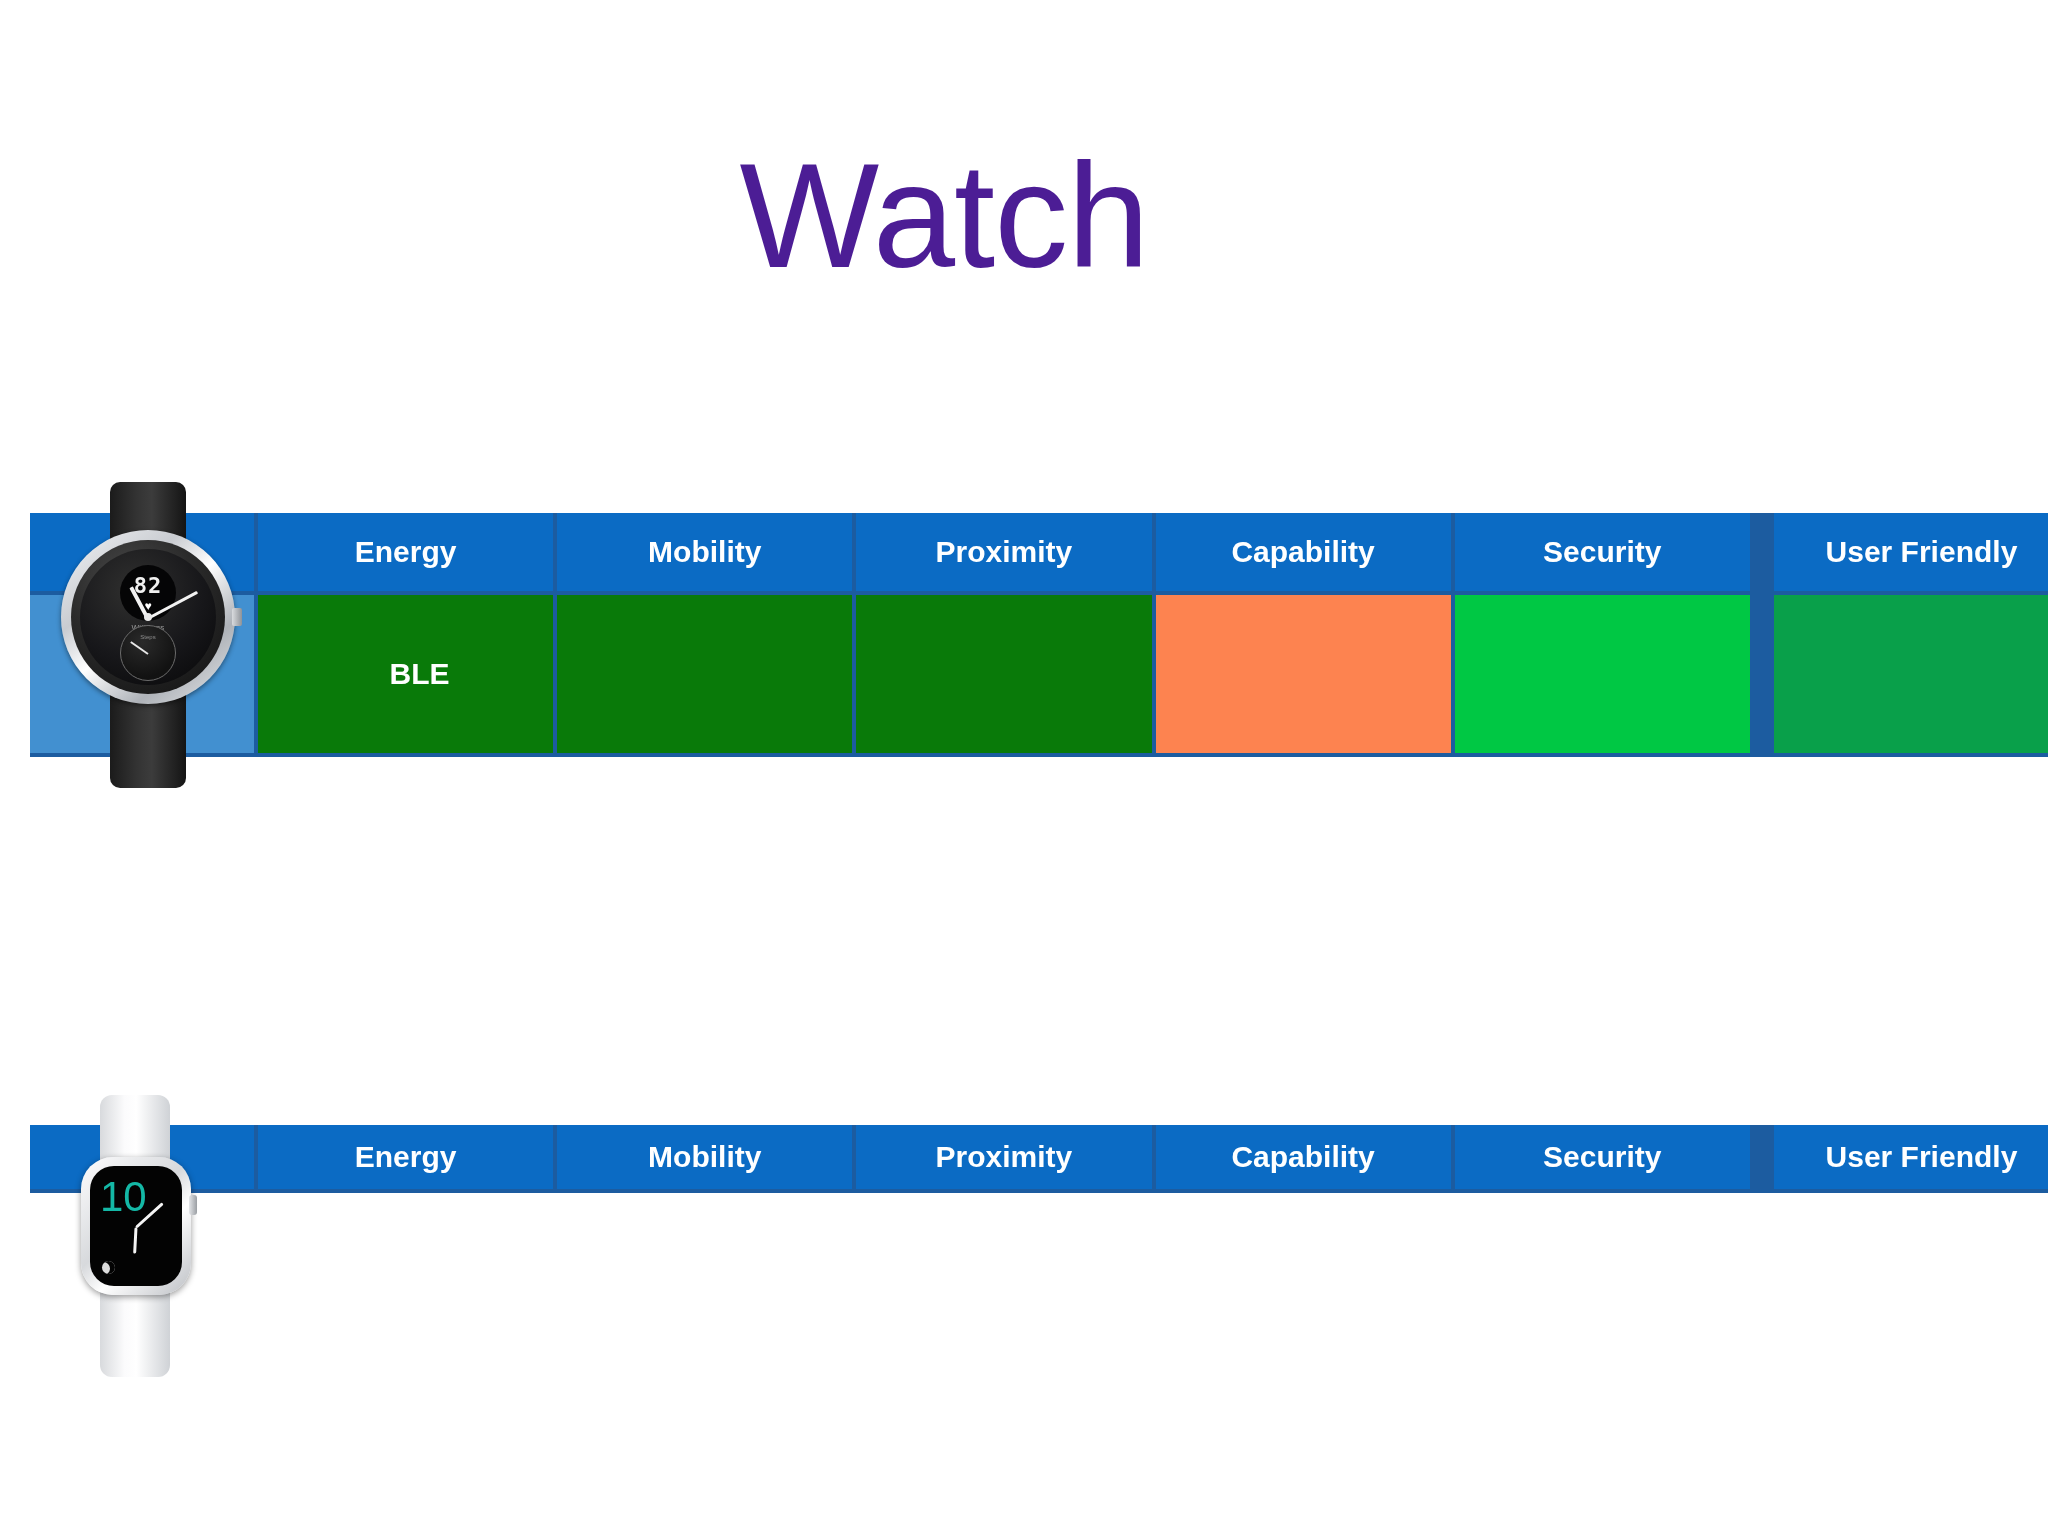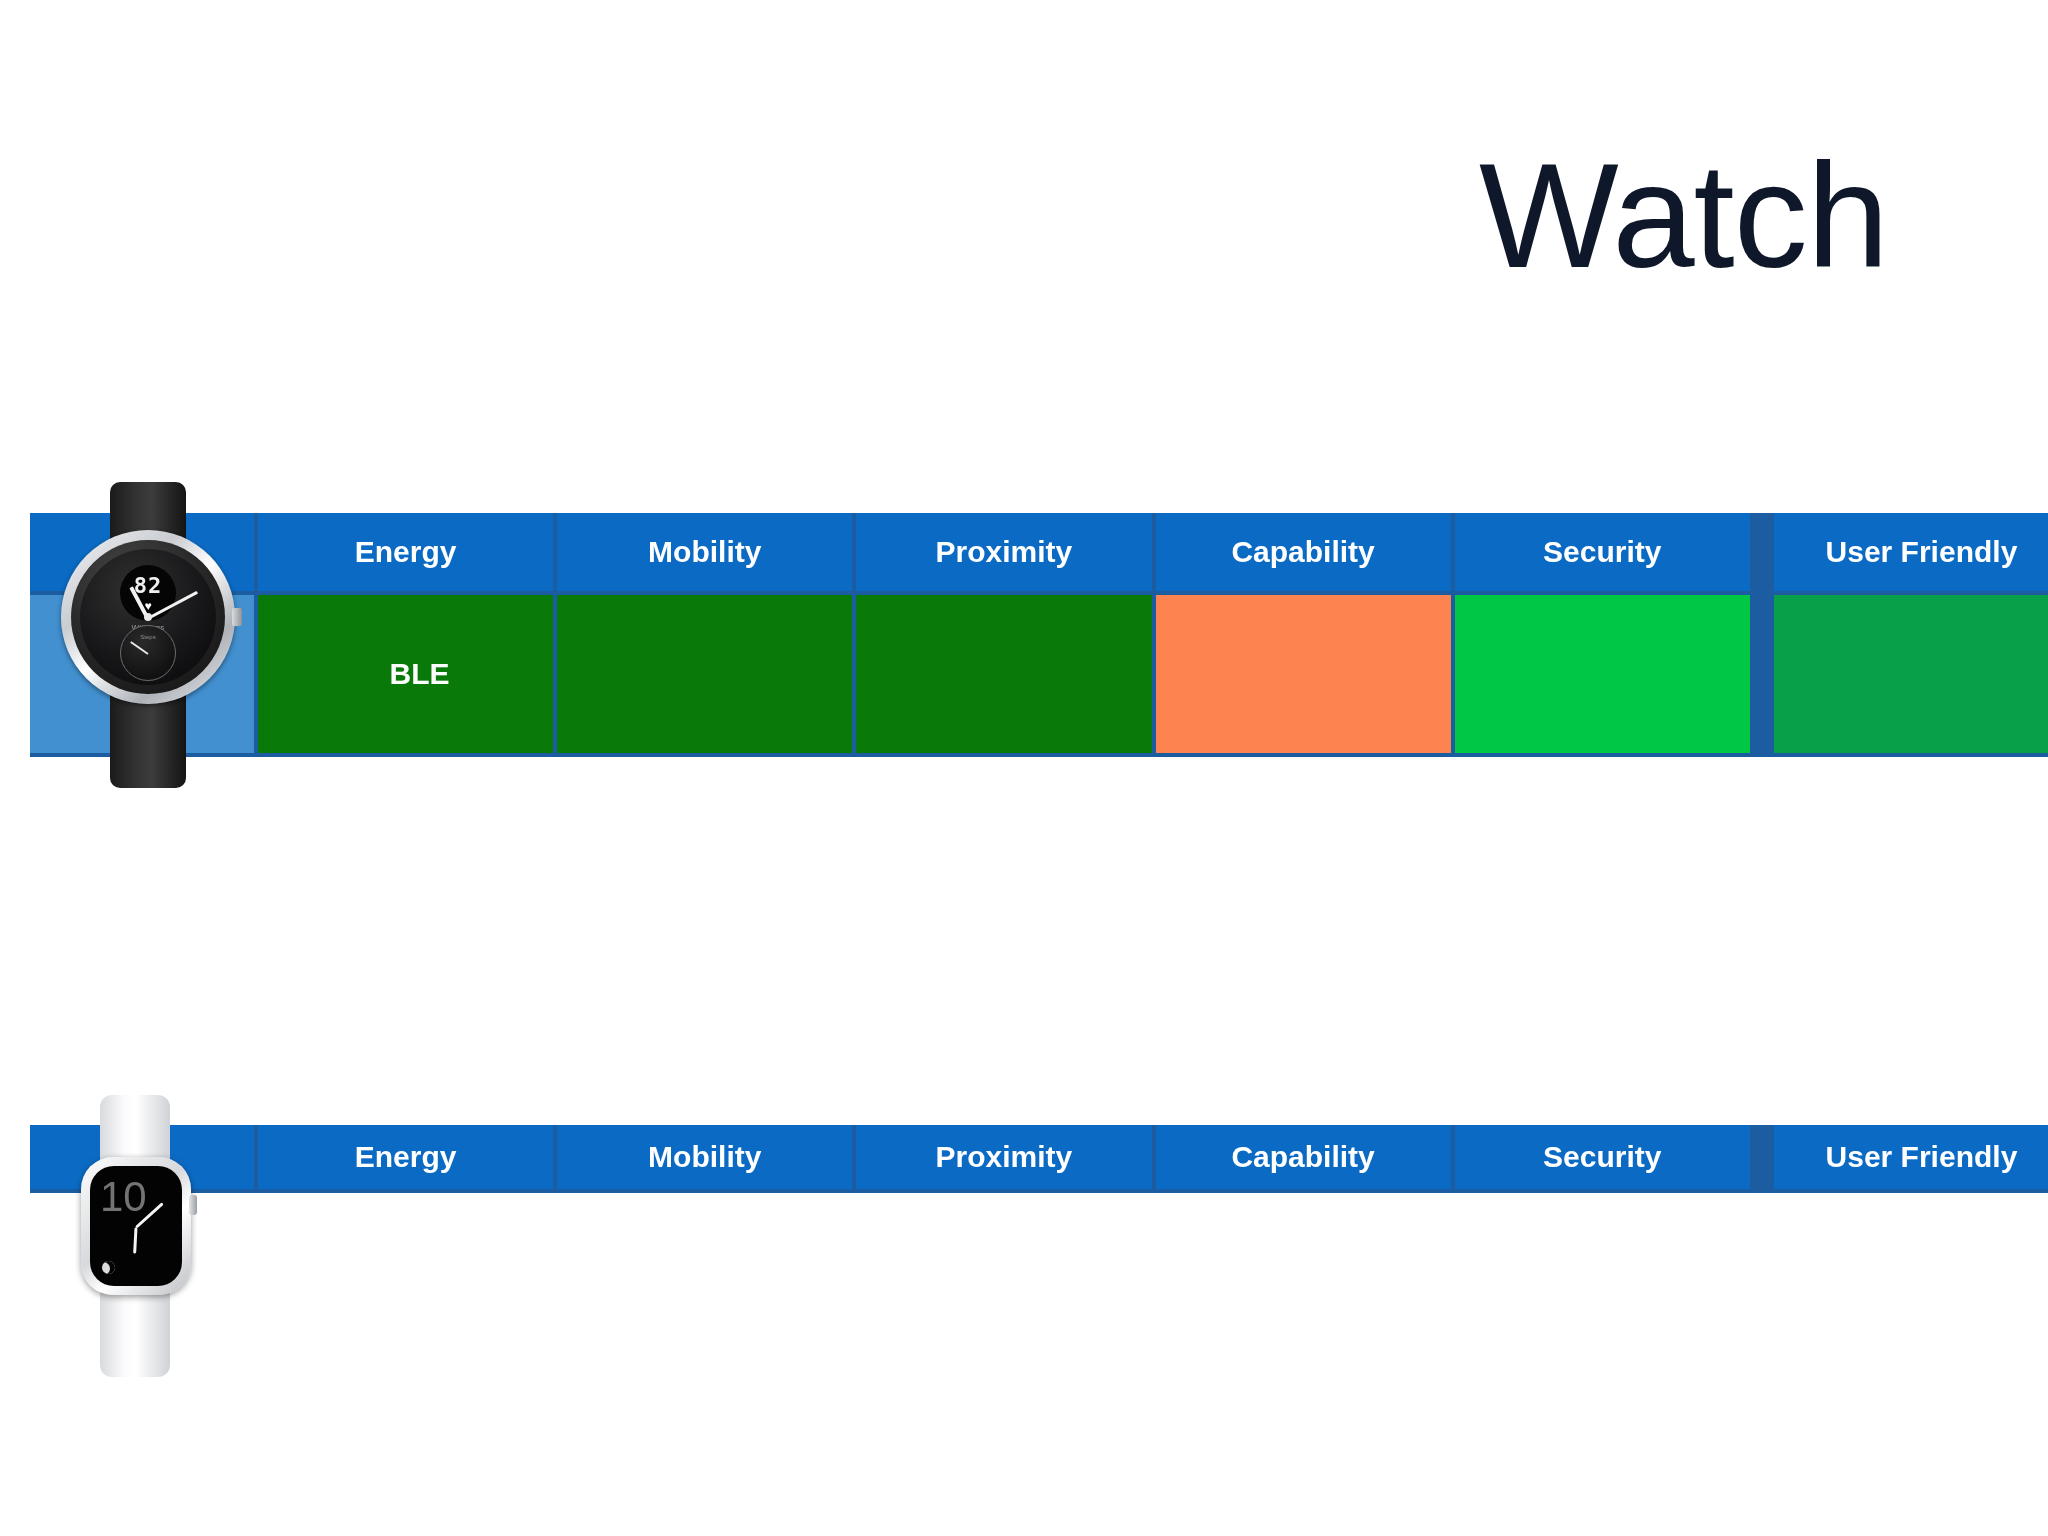--- a/index.html
+++ b/index.html
@@ -14,26 +14,26 @@
     overflow: hidden;
     font-family: "Liberation Sans", sans-serif;
   }
 
   
   .slide-title {
     position: absolute;
     top: 142px;
     left: 0;
     width: 1888px;
-    text-align: right;
+    text-align: center;
     font-family: "Liberation Sans", sans-serif;
     font-weight: 300;
     font-size: 148px;
     line-height: 1.0;
-    color: #0f172a;
+    color: #4c1d95;
     letter-spacing: -1px;
   }
 
   
   .matrix {
     position: absolute;
     left: 30px;
     width: 2039px;
     background: #1c5ca0;
     box-sizing: border-box;
@@ -245,21 +245,21 @@
     position: absolute;
     left: 9px; top: 9px;
     width: 92px; height: 120px;
     border-radius: 24px;
     background: #030303;
     overflow: hidden;
   }
   .a-ten {
     position: absolute;
     left: 10px; top: 10px;
-    color: #737373;
+    color: #14b8a6;
     font-family: "Liberation Sans", sans-serif;
     font-weight: 300;
     font-size: 42px;
     line-height: 1;
   }
   .a-hand-hour, .a-hand-min {
     position: absolute;
     left: 50%; top: 50%;
     background: #f4f4f4;
     transform-origin: 0% 50%;

